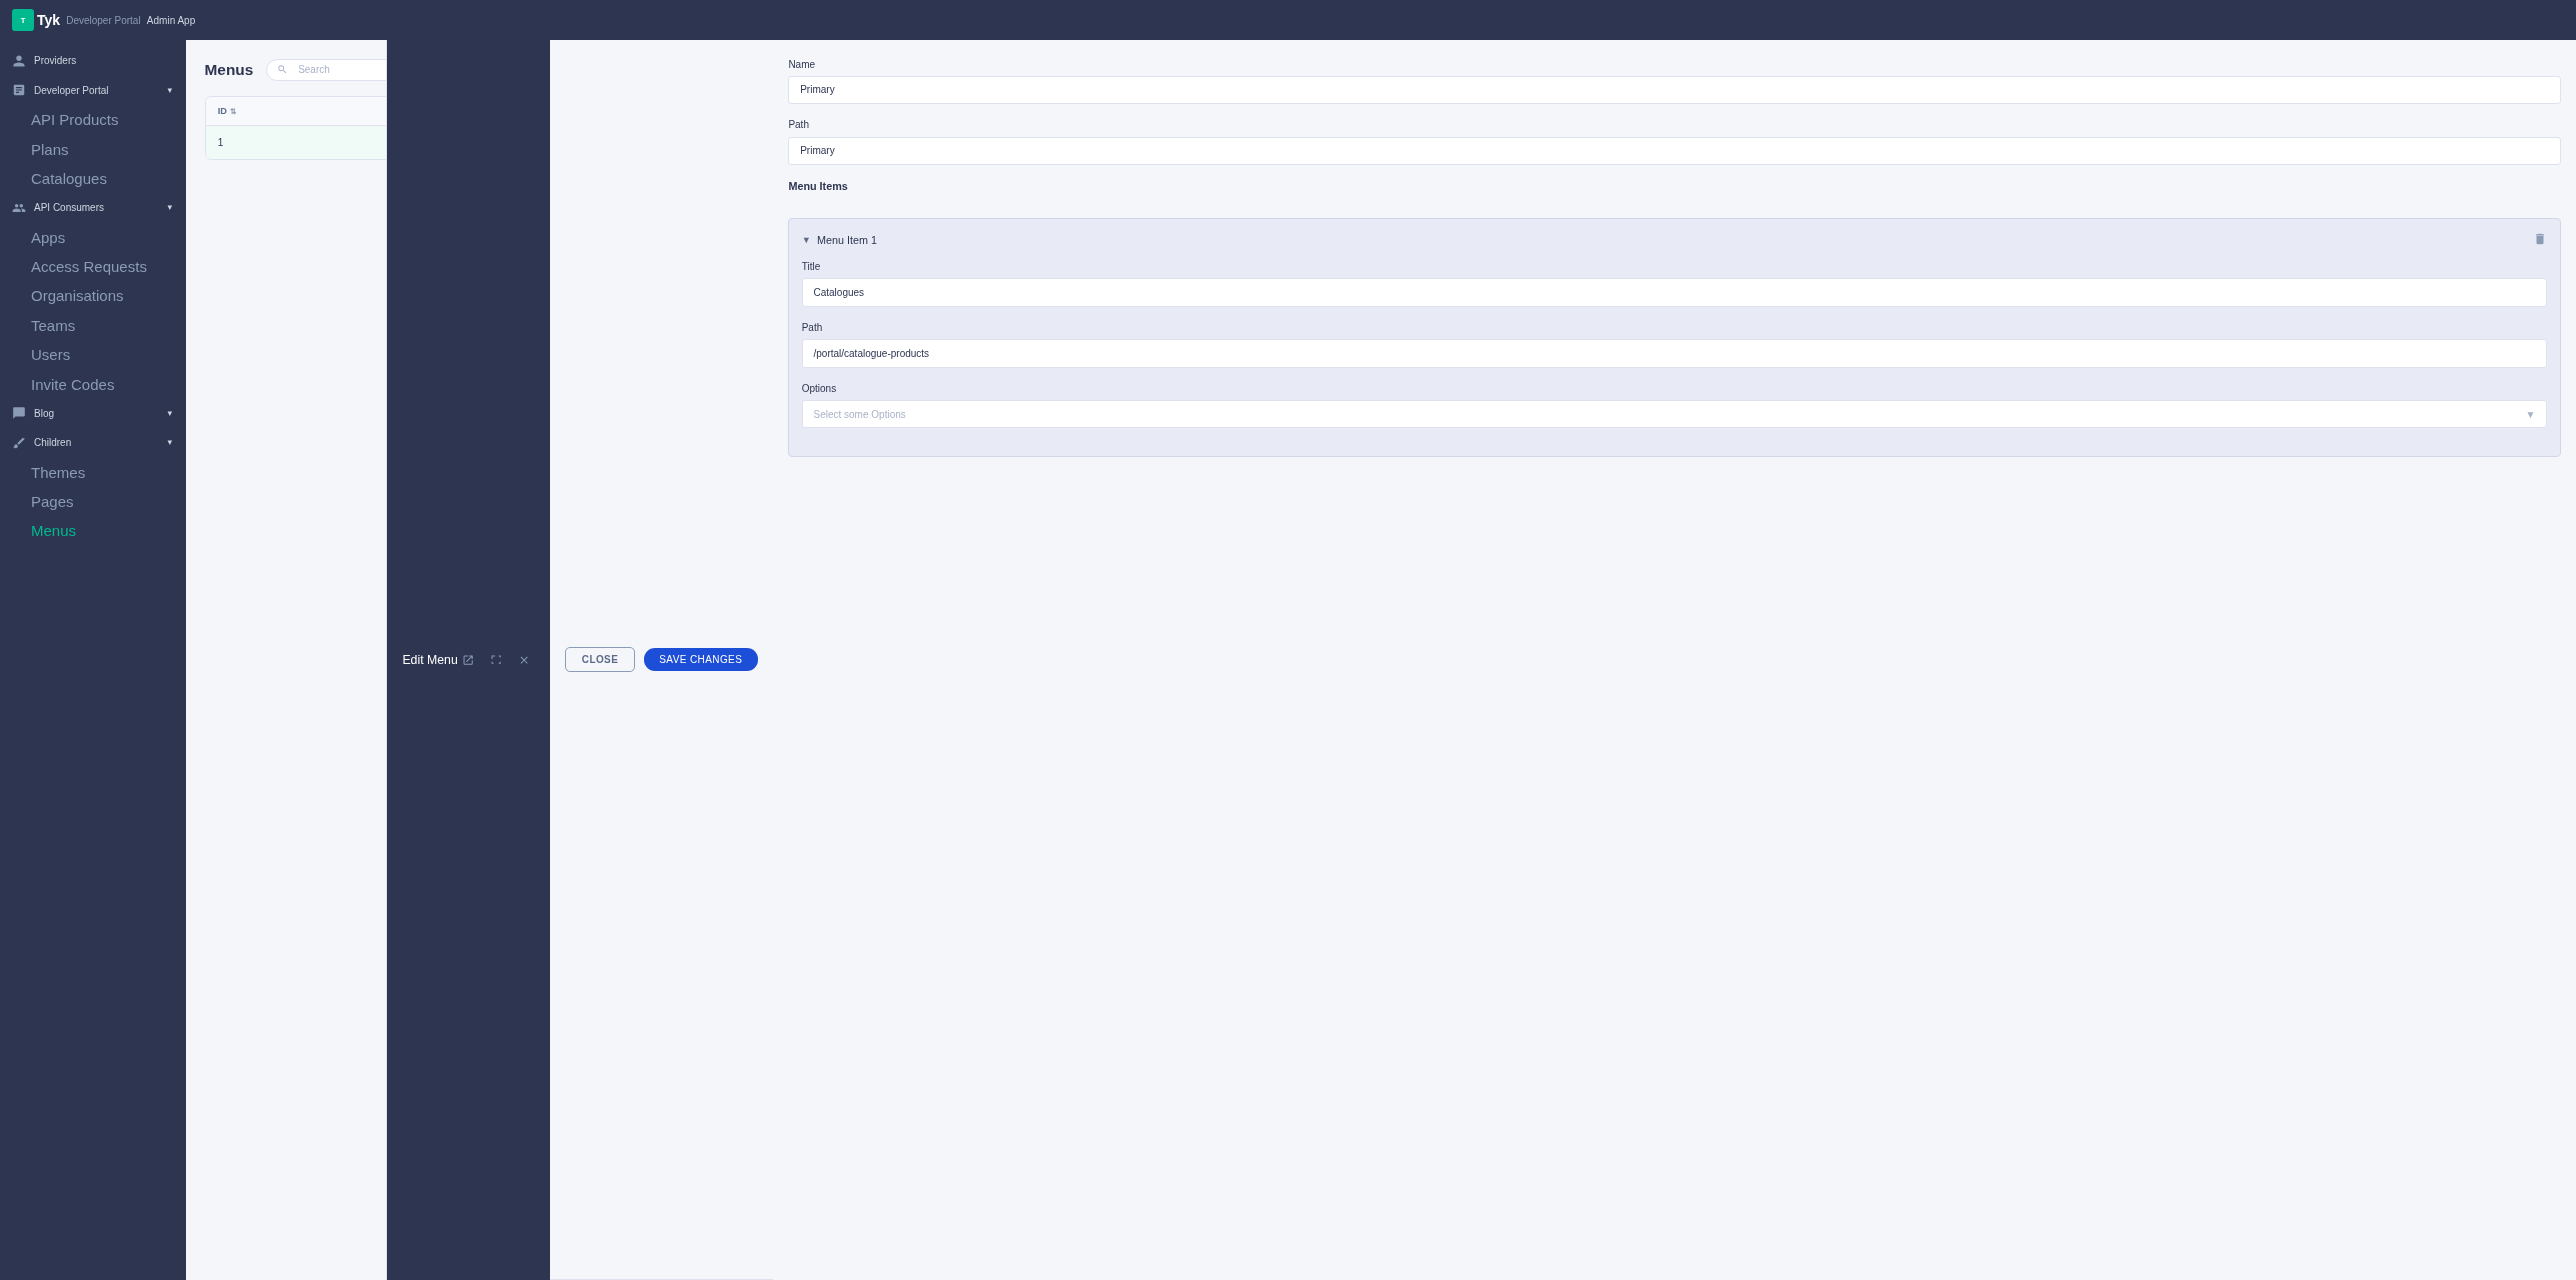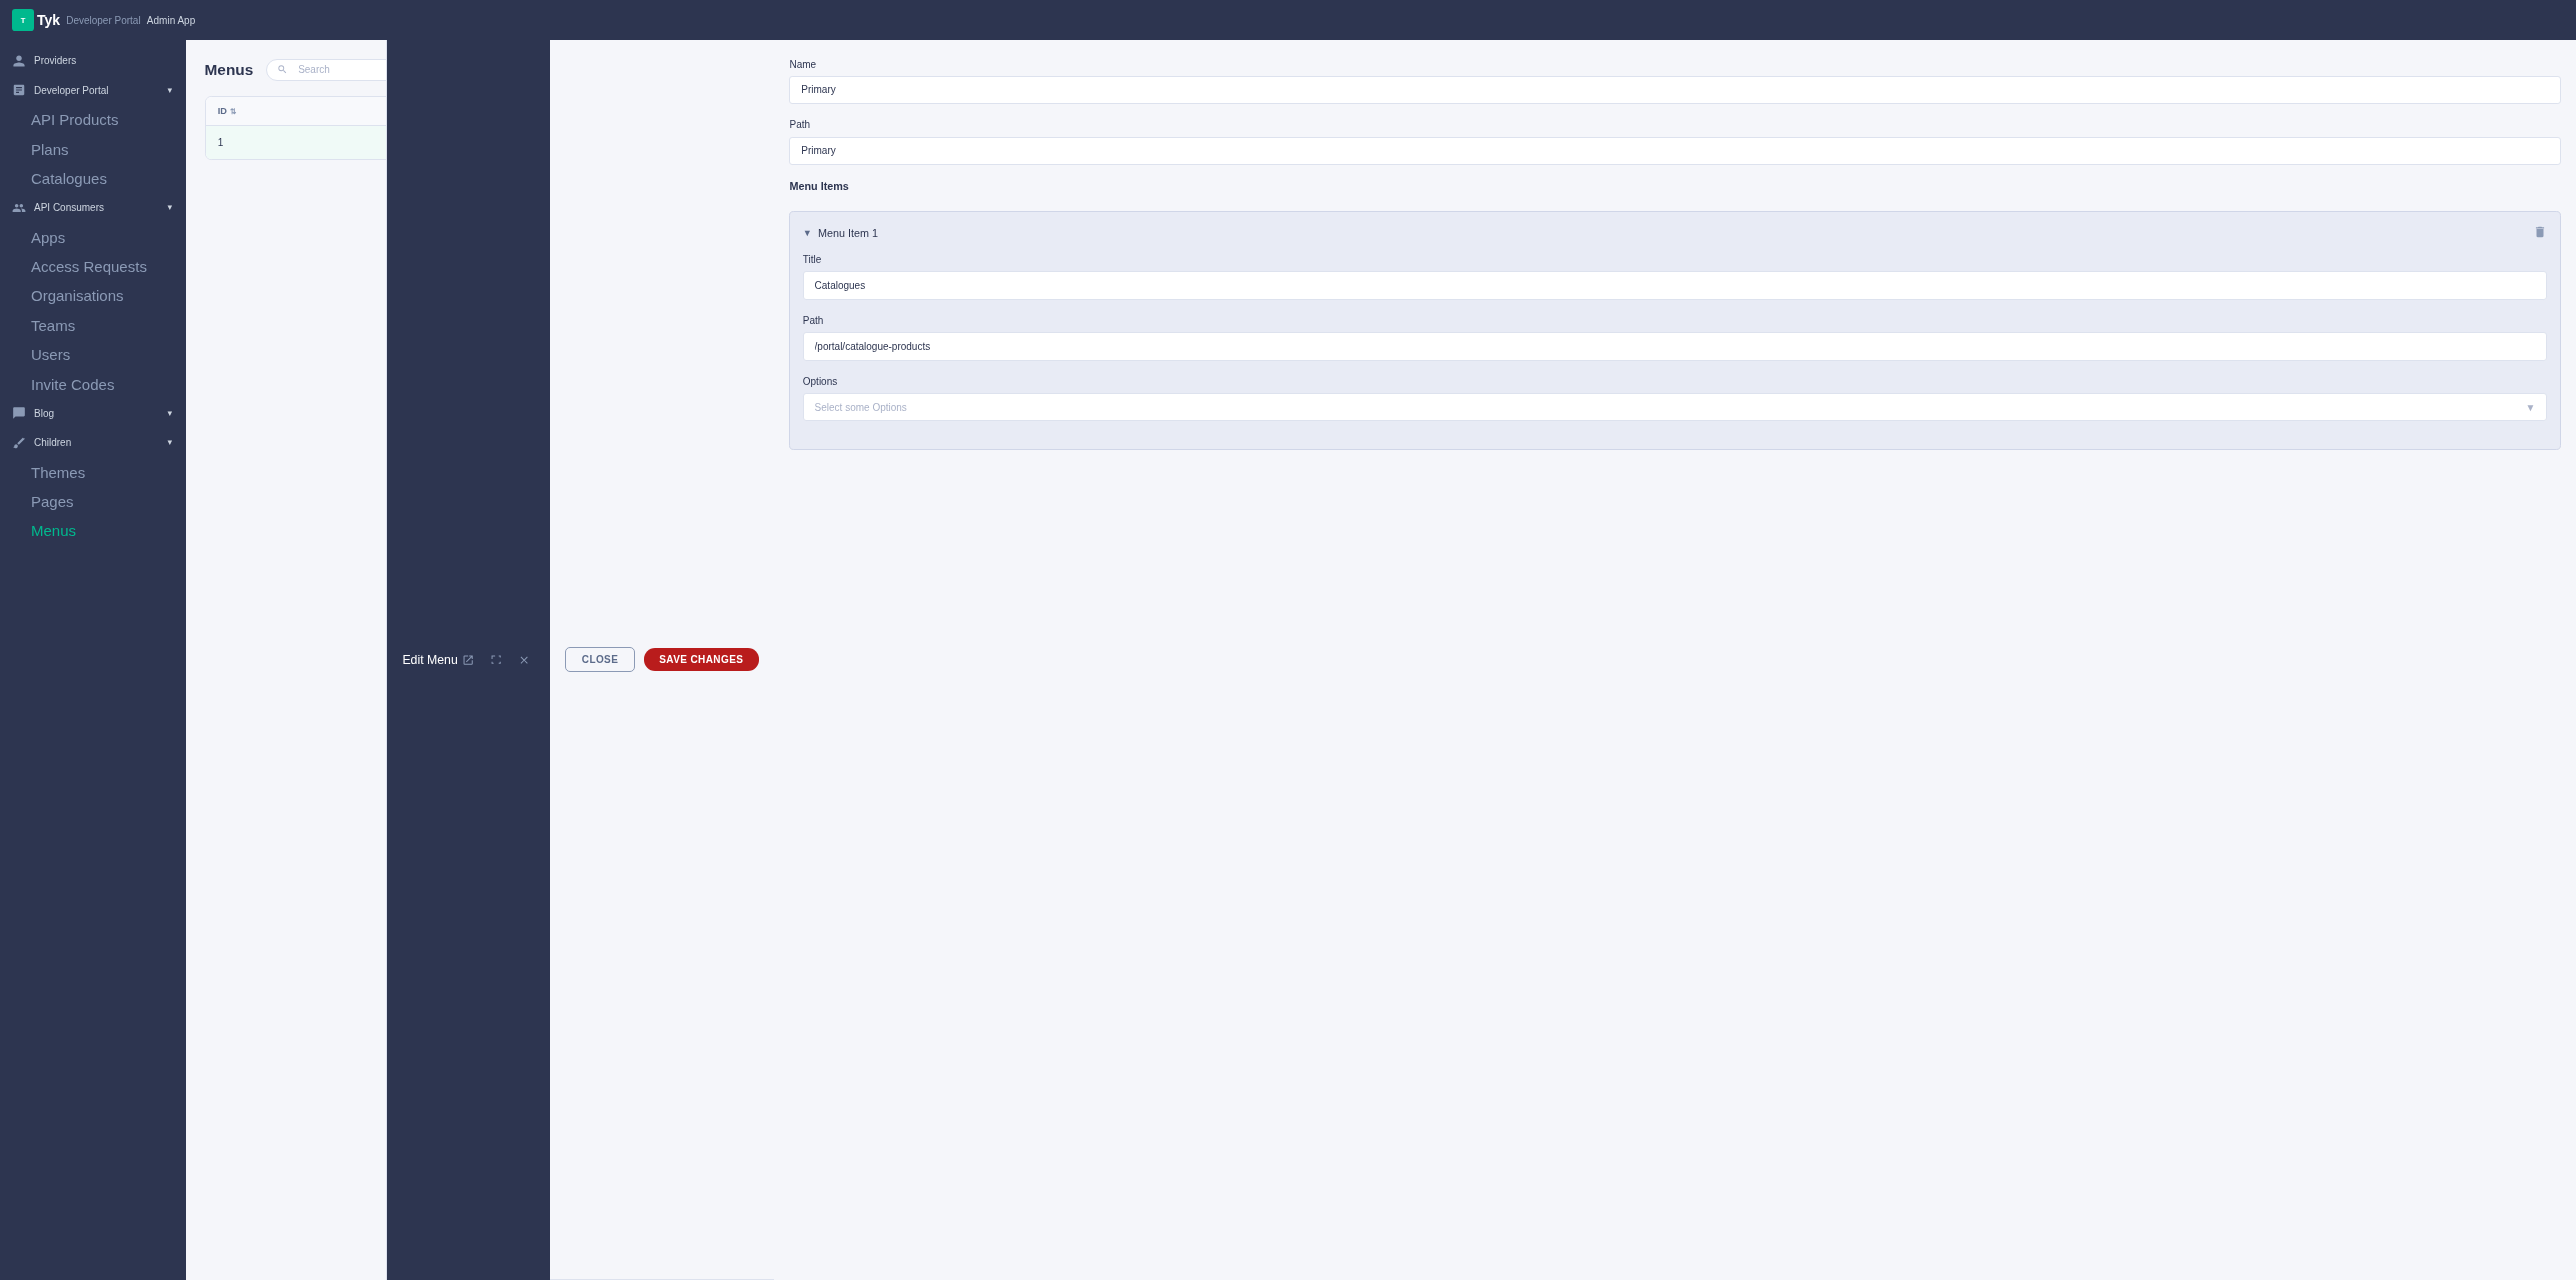--- a/index.html
+++ b/index.html
@@ -211,27 +211,27 @@
       background: transparent;
       color: #5c6b8a;
       padding: 6.2px 15.4px;
       border-radius: 5px;
       font-size: 10px;
       font-weight: 600;
       cursor: pointer;
       letter-spacing: 0.4px;
     }
     .btn-save {
-      background: #b91c1c;
+      background: #1d4ed8;
       color: white;
       border: none;
       padding: 6.2px 15.4px;
       border-radius: 11px;
       font-size: 10px;
-      font-weight: 700;
+      font-weight: 400;
       cursor: pointer;
       letter-spacing: 0.4px;
     }
 
     .edit-panel-body {
       flex: 1;
       overflow-y: auto;
       padding: 18.5px 15.4px;
     }
 
@@ -253,21 +253,21 @@
       font-size: 10px;
       color: #2d3550;
       outline: none;
       background: white;
     }
 
     .section-title {
       font-size: 10.8px;
       font-weight: 600;
       color: #2d3550;
-      margin-bottom: 19px;
+      margin-bottom: 26px;
     }
 
     .menu-item-card {
       background: #e8ebf5;
       border: 0.8px solid #d0d6e8;
       border-radius: 4.6px;
       padding: 12.3px;
       margin-bottom: 12.3px;
     }
     .menu-item-header {

